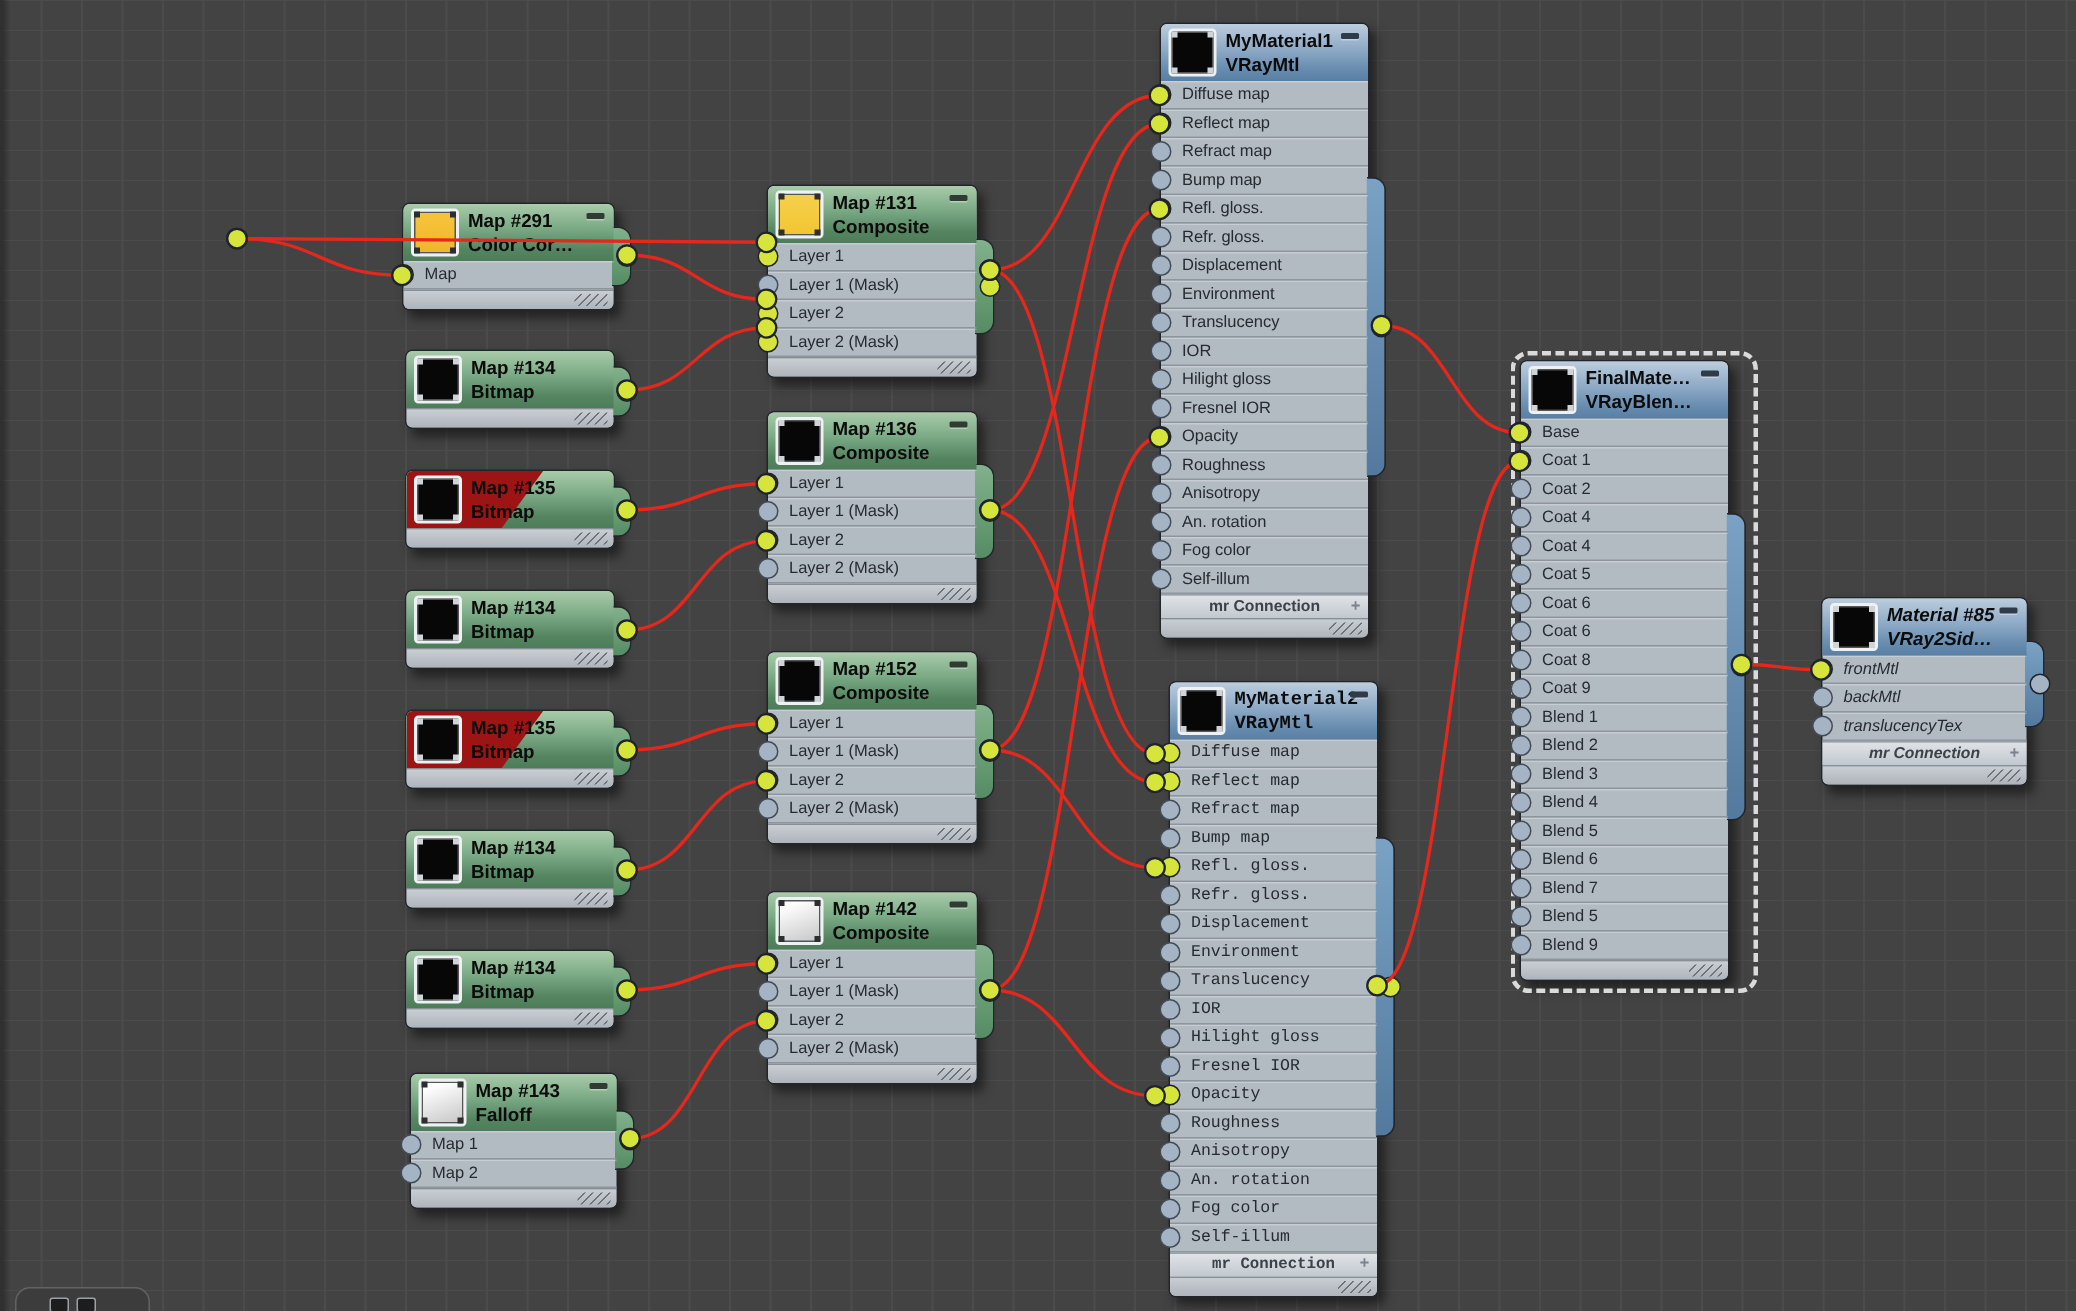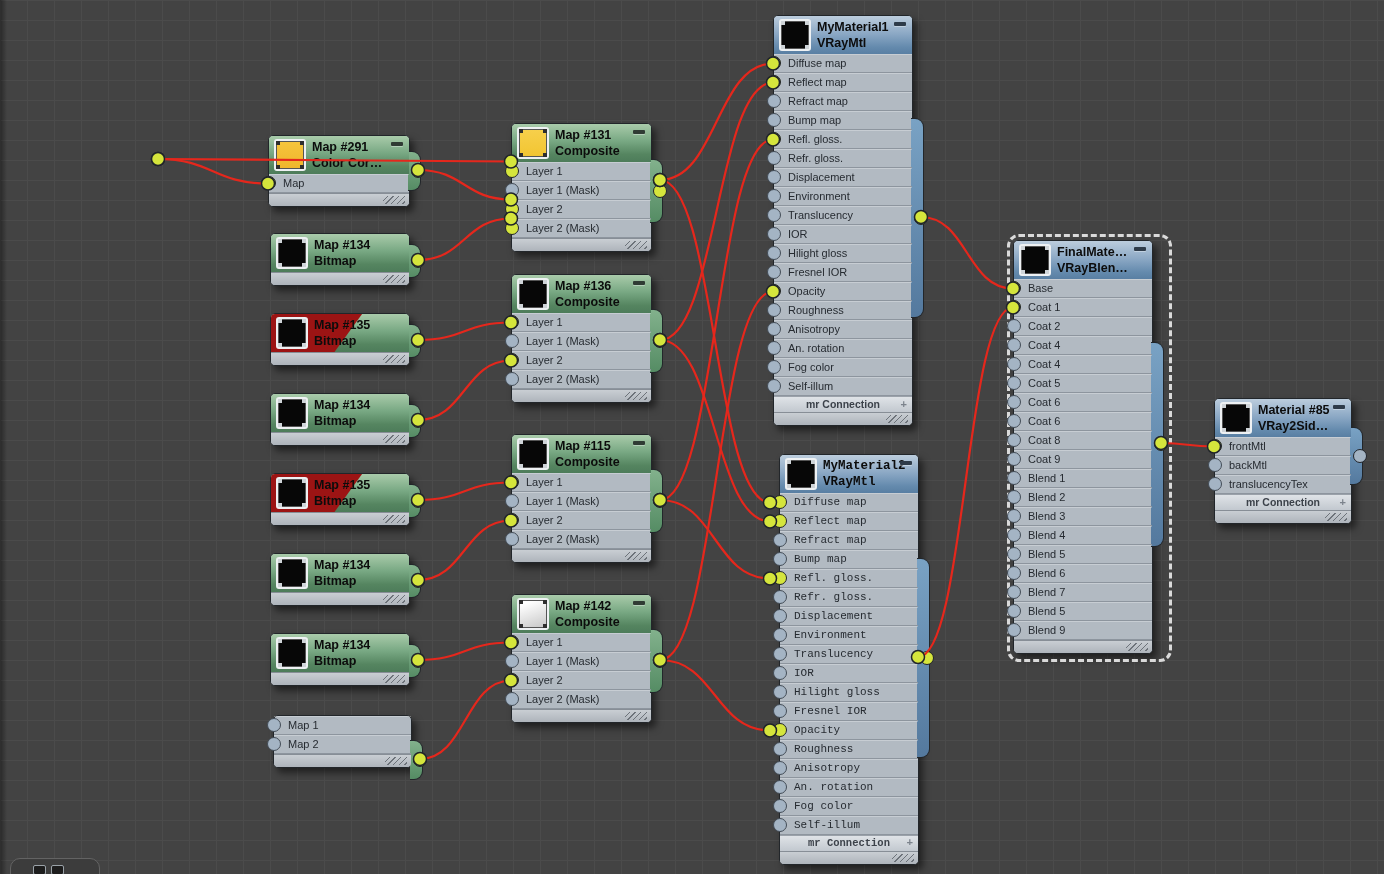--- a/index.html
+++ b/index.html
@@ -255,118 +255,131 @@
           </div>
         </div>
         <div class="n-footer">
           <span class="grip"></span>
         </div>
       </div>
       <div class="node" style="left: 273px; top: 715px; width: 137px;">
         <div class="out-tab green" style="top: 24px; height: 40px;">
           <span class="out-dot on"></span>
         </div>
-        <div class="slot-row">
-          <span class="socket"></span>
-          <span class="slot-label">Map 1</span>
-        </div>
-        <div class="slot-row">
-          <span class="socket"></span>
-          <span class="slot-label">Map 2</span>
-        </div>
-        <div class="n-footer">
-          <span class="grip"></span>
-        </div>
-      </div>
-      <div class="node" style="left: 511px; top: 274px; width: 139px;">
-        <div class="out-tab green" style="top: 34px; height: 64px;">
-          <span class="out-dot on"></span>
-        </div>
-        <div class="n-title green">
-          <div class="swatch" style="background: rgb(7, 7, 7);">
-            <span class="sw-c" style="inset: 0px auto auto 0px; background: rgb(207, 212, 216);"></span>
-            <span class="sw-c" style="inset: auto auto 0px 0px; background: rgb(207, 212, 216);"></span>
-            <span class="sw-c" style="inset: 0px 0px auto auto; background: rgb(207, 212, 216);"></span>
-            <span class="sw-c" style="inset: auto 0px 0px auto; background: rgb(207, 212, 216);"></span>
-          </div>
-          <div class="t-text">
-            <div>Map #136</div>
-            <div>Composite</div>
-          </div>
-          <div class="minus"></div>
-        </div>
-        <div class="slot-row">
-          <span class="socket on"></span>
-          <span class="slot-label">Layer 1</span>
-        </div>
-        <div class="slot-row">
-          <span class="socket"></span>
-          <span class="slot-label">Layer 1 (Mask)</span>
-        </div>
-        <div class="slot-row">
-          <span class="socket on"></span>
-          <span class="slot-label">Layer 2</span>
-        </div>
-        <div class="slot-row">
-          <span class="socket"></span>
-          <span class="slot-label">Layer 2 (Mask)</span>
-        </div>
-        <div class="n-footer">
-          <span class="grip"></span>
-        </div>
-      </div>
-      <div class="node" style="left: 511px; top: 434px; width: 139px;">
-        <div class="out-tab green" style="top: 34px; height: 64px;">
-          <span class="out-dot on"></span>
-        </div>
-        <div class="n-title green">
-          <div class="swatch" style="background: rgb(7, 7, 7);">
-            <span class="sw-c" style="inset: 0px auto auto 0px; background: rgb(207, 212, 216);"></span>
-            <span class="sw-c" style="inset: auto auto 0px 0px; background: rgb(207, 212, 216);"></span>
-            <span class="sw-c" style="inset: 0px 0px auto auto; background: rgb(207, 212, 216);"></span>
-            <span class="sw-c" style="inset: auto 0px 0px auto; background: rgb(207, 212, 216);"></span>
-          </div>
-          <div class="t-text">
-            <div>Map #115</div>
-            <div>Composite</div>
-          </div>
-          <div class="minus"></div>
-        </div>
-        <div class="slot-row">
-          <span class="socket on"></span>
-          <span class="slot-label">Layer 1</span>
-        </div>
-        <div class="slot-row">
-          <span class="socket"></span>
-          <span class="slot-label">Layer 1 (Mask)</span>
-        </div>
-        <div class="slot-row">
-          <span class="socket on"></span>
-          <span class="slot-label">Layer 2</span>
-        </div>
-        <div class="slot-row">
-          <span class="socket"></span>
-          <span class="slot-label">Layer 2 (Mask)</span>
-        </div>
-        <div class="n-footer">
-          <span class="grip"></span>
-        </div>
-      </div>
-      <div class="node" style="left: 511px; top: 594px; width: 139px;">
-        <div class="out-tab green" style="top: 34px; height: 64px;">
-          <span class="out-dot on"></span>
-        </div>
         <div class="n-title green">
           <div class="swatch" style="background: linear-gradient(160deg, rgb(255, 255, 255) 15%, rgb(204, 204, 204) 90%);">
             <span class="sw-c" style="inset: 0px auto auto 0px; background: rgb(46, 46, 46);"></span>
             <span class="sw-c" style="inset: auto auto 0px 0px; background: rgb(46, 46, 46);"></span>
             <span class="sw-c" style="inset: 0px 0px auto auto; background: rgb(46, 46, 46);"></span>
             <span class="sw-c" style="inset: auto 0px 0px auto; background: rgb(46, 46, 46);"></span>
           </div>
           <div class="t-text">
+            <div>Map #143</div>
+            <div>Falloff</div>
+          </div>
+          <div class="minus"></div>
+        </div>
+        <div class="slot-row">
+          <span class="socket"></span>
+          <span class="slot-label">Map 1</span>
+        </div>
+        <div class="slot-row">
+          <span class="socket"></span>
+          <span class="slot-label">Map 2</span>
+        </div>
+        <div class="n-footer">
+          <span class="grip"></span>
+        </div>
+      </div>
+      <div class="node" style="left: 511px; top: 274px; width: 139px;">
+        <div class="out-tab green" style="top: 34px; height: 64px;">
+          <span class="out-dot on"></span>
+        </div>
+        <div class="n-title green">
+          <div class="swatch" style="background: rgb(7, 7, 7);">
+            <span class="sw-c" style="inset: 0px auto auto 0px; background: rgb(207, 212, 216);"></span>
+            <span class="sw-c" style="inset: auto auto 0px 0px; background: rgb(207, 212, 216);"></span>
+            <span class="sw-c" style="inset: 0px 0px auto auto; background: rgb(207, 212, 216);"></span>
+            <span class="sw-c" style="inset: auto 0px 0px auto; background: rgb(207, 212, 216);"></span>
+          </div>
+          <div class="t-text">
+            <div>Map #136</div>
+            <div>Composite</div>
+          </div>
+          <div class="minus"></div>
+        </div>
+        <div class="slot-row">
+          <span class="socket on"></span>
+          <span class="slot-label">Layer 1</span>
+        </div>
+        <div class="slot-row">
+          <span class="socket"></span>
+          <span class="slot-label">Layer 1 (Mask)</span>
+        </div>
+        <div class="slot-row">
+          <span class="socket on"></span>
+          <span class="slot-label">Layer 2</span>
+        </div>
+        <div class="slot-row">
+          <span class="socket"></span>
+          <span class="slot-label">Layer 2 (Mask)</span>
+        </div>
+        <div class="n-footer">
+          <span class="grip"></span>
+        </div>
+      </div>
+      <div class="node" style="left: 511px; top: 434px; width: 139px;">
+        <div class="out-tab green" style="top: 34px; height: 64px;">
+          <span class="out-dot on"></span>
+        </div>
+        <div class="n-title green">
+          <div class="swatch" style="background: rgb(7, 7, 7);">
+            <span class="sw-c" style="inset: 0px auto auto 0px; background: rgb(207, 212, 216);"></span>
+            <span class="sw-c" style="inset: auto auto 0px 0px; background: rgb(207, 212, 216);"></span>
+            <span class="sw-c" style="inset: 0px 0px auto auto; background: rgb(207, 212, 216);"></span>
+            <span class="sw-c" style="inset: auto 0px 0px auto; background: rgb(207, 212, 216);"></span>
+          </div>
+          <div class="t-text">
+            <div>Map #152</div>
+            <div>Composite</div>
+          </div>
+          <div class="minus"></div>
+        </div>
+        <div class="slot-row">
+          <span class="socket on"></span>
+          <span class="slot-label">Layer 1</span>
+        </div>
+        <div class="slot-row">
+          <span class="socket"></span>
+          <span class="slot-label">Layer 1 (Mask)</span>
+        </div>
+        <div class="slot-row">
+          <span class="socket on"></span>
+          <span class="slot-label">Layer 2</span>
+        </div>
+        <div class="slot-row">
+          <span class="socket"></span>
+          <span class="slot-label">Layer 2 (Mask)</span>
+        </div>
+        <div class="n-footer">
+          <span class="grip"></span>
+        </div>
+      </div>
+      <div class="node" style="left: 511px; top: 594px; width: 139px;">
+        <div class="out-tab green" style="top: 34px; height: 64px;">
+          <span class="out-dot on"></span>
+        </div>
+        <div class="n-title green">
+          <div class="swatch" style="background: linear-gradient(160deg, rgb(255, 255, 255) 15%, rgb(204, 204, 204) 90%);">
+            <span class="sw-c" style="inset: 0px auto auto 0px; background: rgb(46, 46, 46);"></span>
+            <span class="sw-c" style="inset: auto auto 0px 0px; background: rgb(46, 46, 46);"></span>
+            <span class="sw-c" style="inset: 0px 0px auto auto; background: rgb(46, 46, 46);"></span>
+            <span class="sw-c" style="inset: auto 0px 0px auto; background: rgb(46, 46, 46);"></span>
+          </div>
+          <div class="t-text">
             <div>Map #142</div>
             <div>Composite</div>
           </div>
           <div class="minus"></div>
         </div>
         <div class="slot-row">
           <span class="socket on"></span>
           <span class="slot-label">Layer 1</span>
         </div>
         <div class="slot-row">
@@ -664,21 +677,21 @@
         </div>
         <div class="slot-row">
           <span class="socket"></span>
           <span class="slot-label">Blend 9</span>
         </div>
         <div class="n-footer">
           <span class="grip"></span>
         </div>
         <div class="sel-border"></div>
       </div>
-      <div class="node" style="left: 1214px; top: 398px; width: 136px;">
+      <div class="node" style="left: 1214px; top: 398px; width: 136px; font-style: italic;">
         <div class="out-tab blue" style="top: 28px; height: 58px;">
           <span class="out-dot off"></span>
         </div>
         <div class="n-title blue">
           <div class="swatch" style="background: rgb(7, 7, 7);">
             <span class="sw-c" style="inset: 0px auto auto 0px; background: rgb(207, 212, 216);"></span>
             <span class="sw-c" style="inset: auto auto 0px 0px; background: rgb(207, 212, 216);"></span>
             <span class="sw-c" style="inset: 0px 0px auto auto; background: rgb(207, 212, 216);"></span>
             <span class="sw-c" style="inset: auto 0px 0px auto; background: rgb(207, 212, 216);"></span>
           </div>

